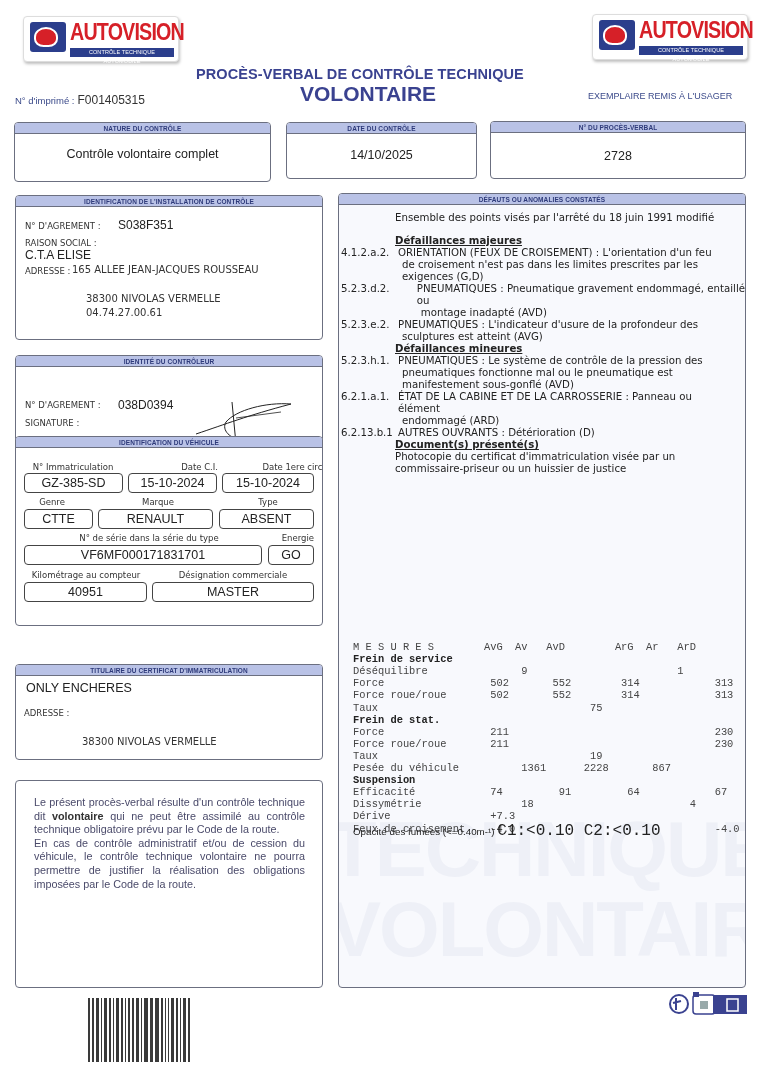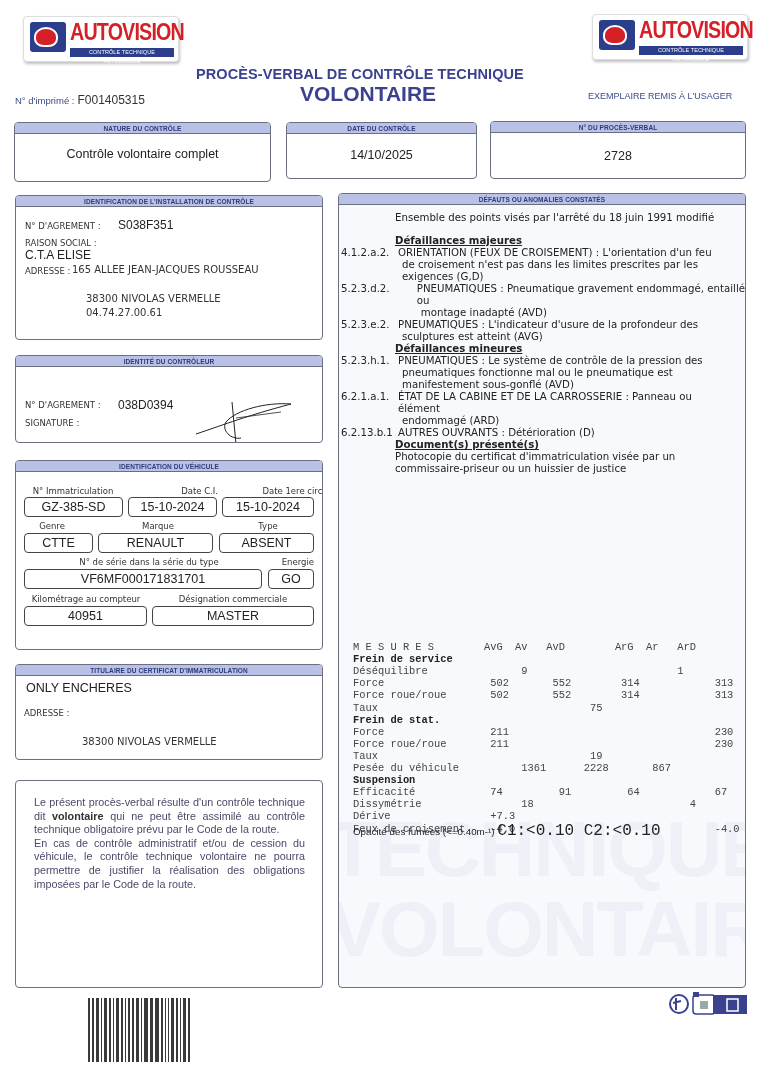--- a/index.html
+++ b/index.html
@@ -102,21 +102,21 @@
   <div class="abs lbl" style="left:9px; top:44px;">N° D'AGREMENT :</div>
   <div class="abs val" style="left:102px; top:42px;">038D0394</div>
   <div class="abs lbl" style="left:9px; top:62px;">SIGNATURE :</div>
   <svg class="abs" style="left:170px; top:40px;" width="110" height="50">
     <path d="M10 38 C40 28, 60 20, 105 8 C80 6, 50 14, 40 26 C35 34, 45 44, 55 42" stroke="#222" stroke-width="1" fill="none"></path>
     <path d="M46 6 L50 48" stroke="#222" stroke-width="1" fill="none"></path>
     <path d="M50 22 L95 16" stroke="#222" stroke-width="0.8" fill="none"></path>
   </svg>
 </div>
 
-<div class="box" style="left:15px; top:460px; width:308px; height:190px;">
+<div class="box" style="left:15px; top:436px; width:308px; height:190px;">
   <div class="hdr">IDENTIFICATION DU VÉHICULE</div>
   <div class="vf-label" style="left:6px; top:25px; width:102px;">N° Immatriculation</div>
   <div class="vf-field" style="left:8px; top:36px; width:99px;">GZ-385-SD</div>
   <div class="vf-label" style="left:112px; top:25px; width:90px;text-align:right;">Date C.I.</div>
   <div class="vf-field" style="left:112px; top:36px; width:89px;">15-10-2024</div>
   <div class="vf-label" style="left:203px; top:25px; width:102px;margin-left:37px;">Date 1ere circulation</div>
   <div class="vf-field" style="left:206px; top:36px; width:92px;">15-10-2024</div>
 
   <div class="vf-label" style="left:8px; top:60px; width:56px;">Genre</div>
   <div class="vf-field" style="left:8px; top:72px; width:69px;">CTTE</div>

